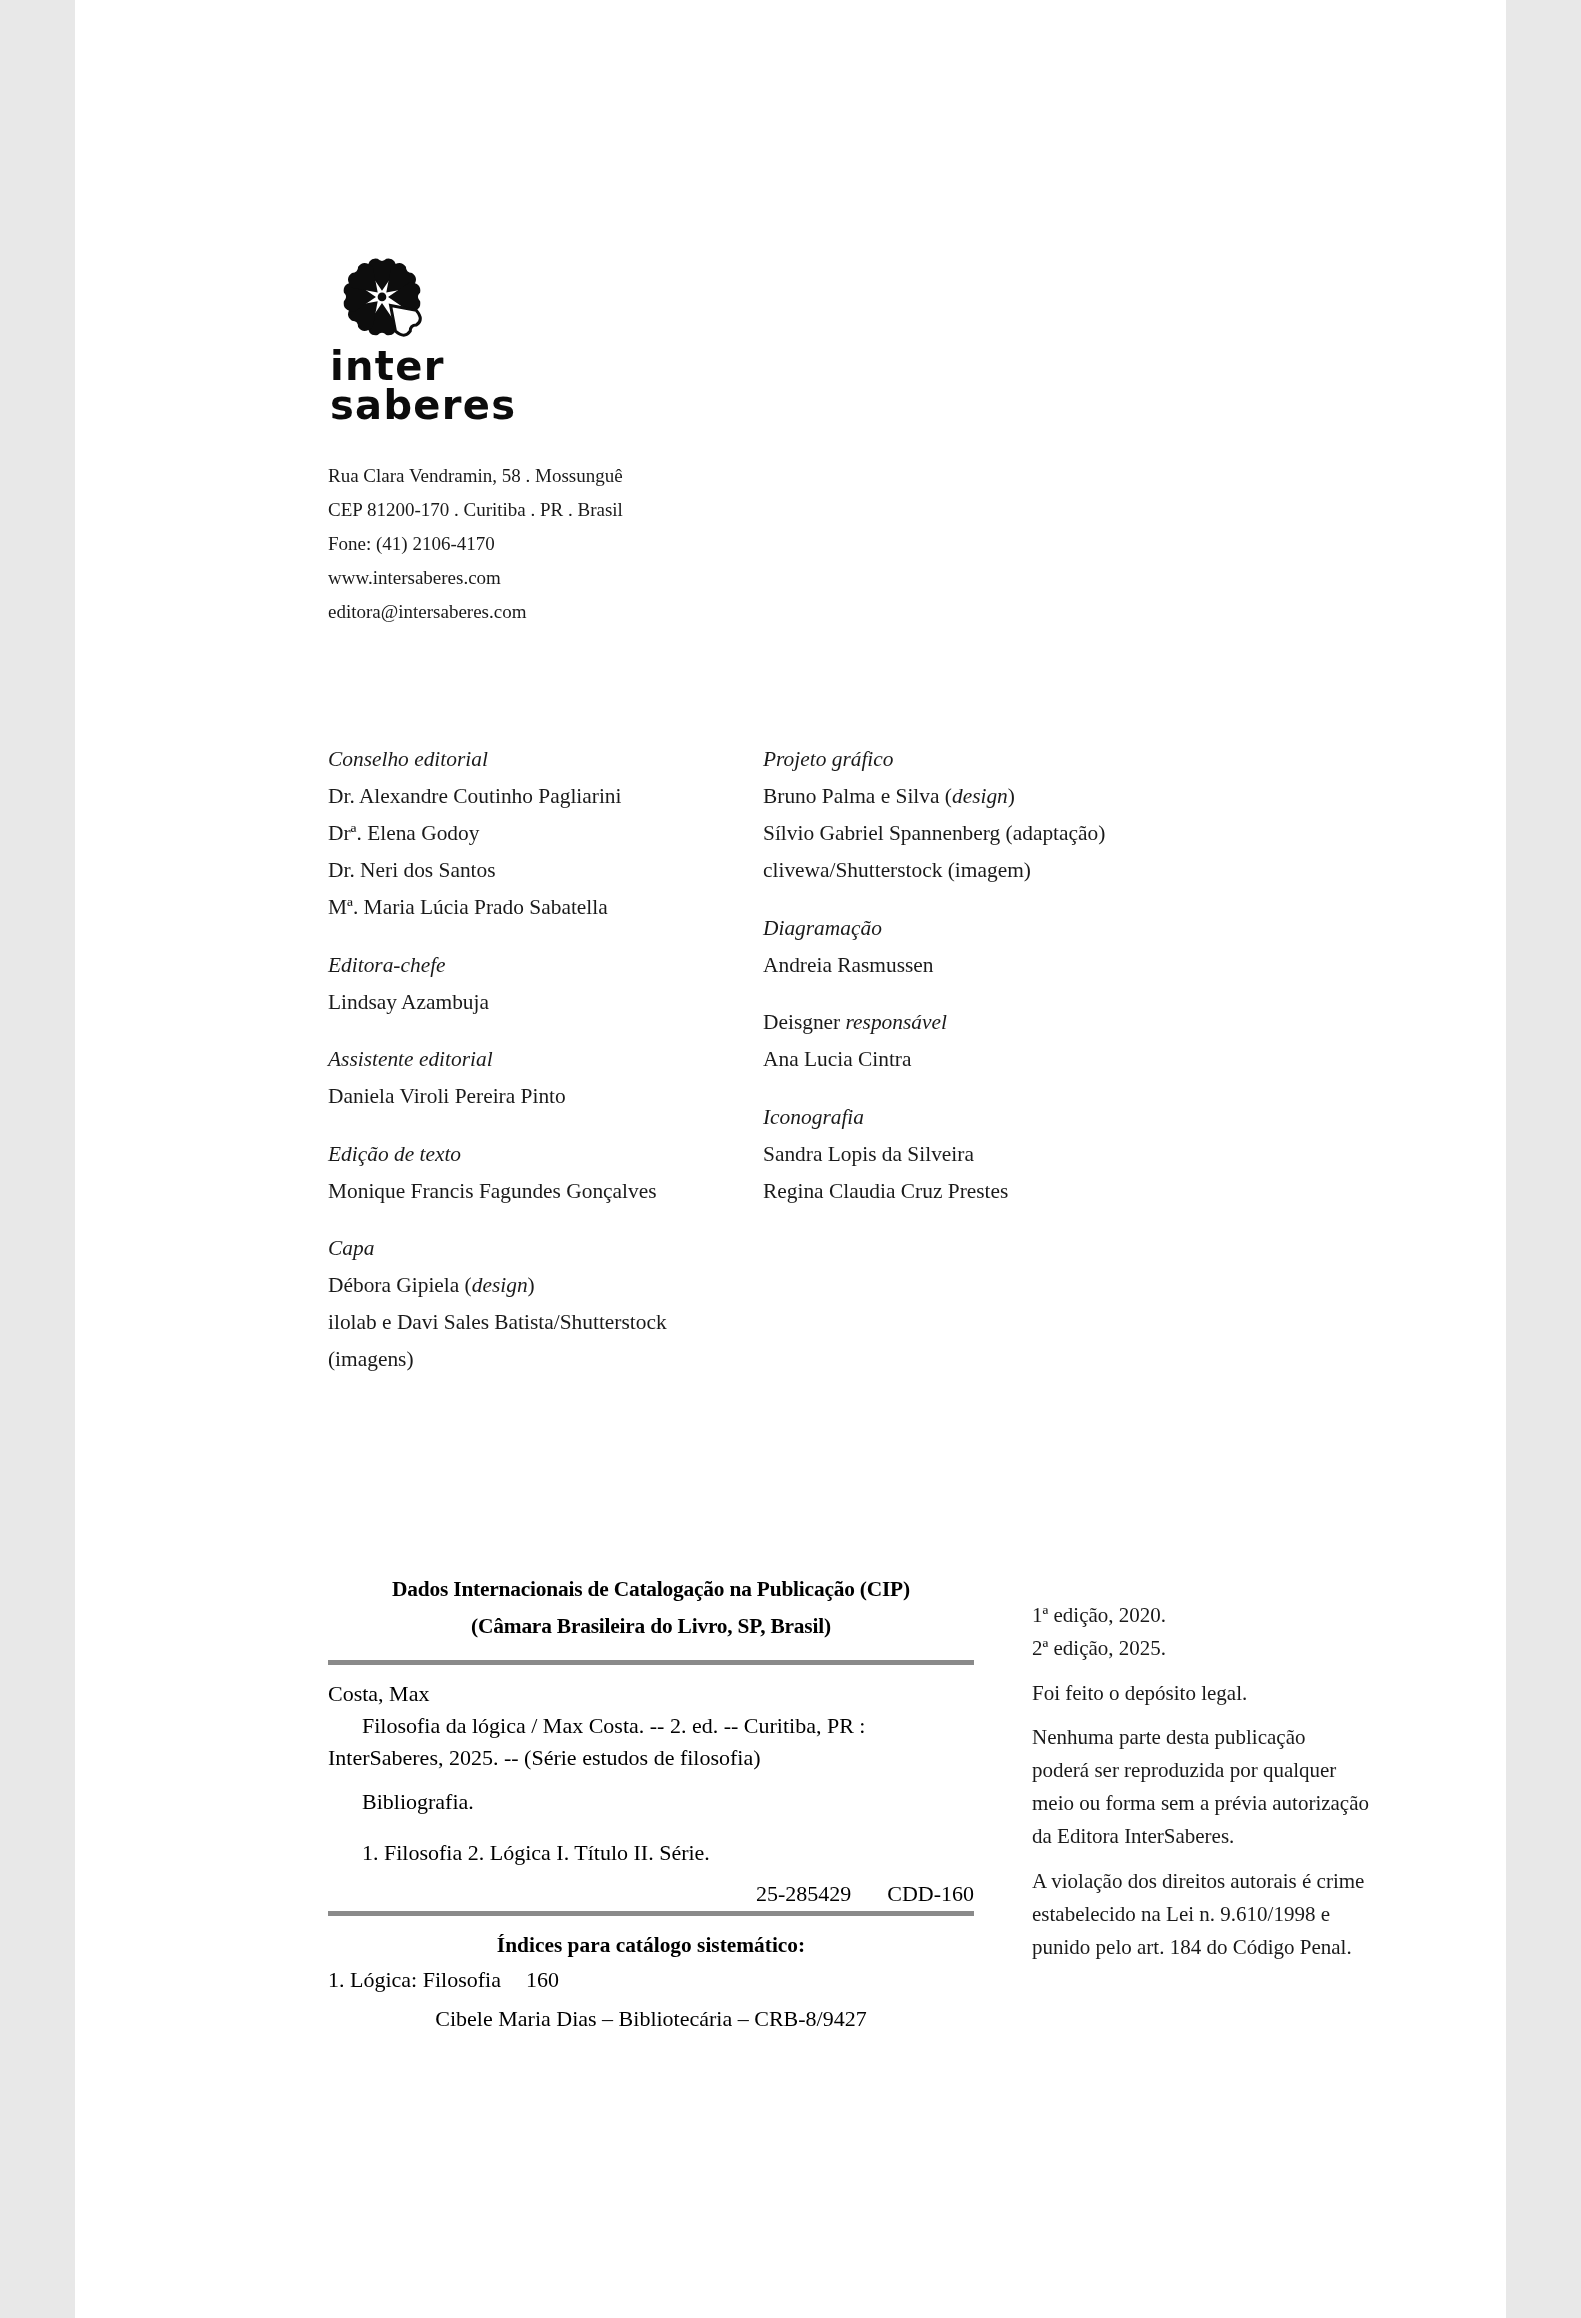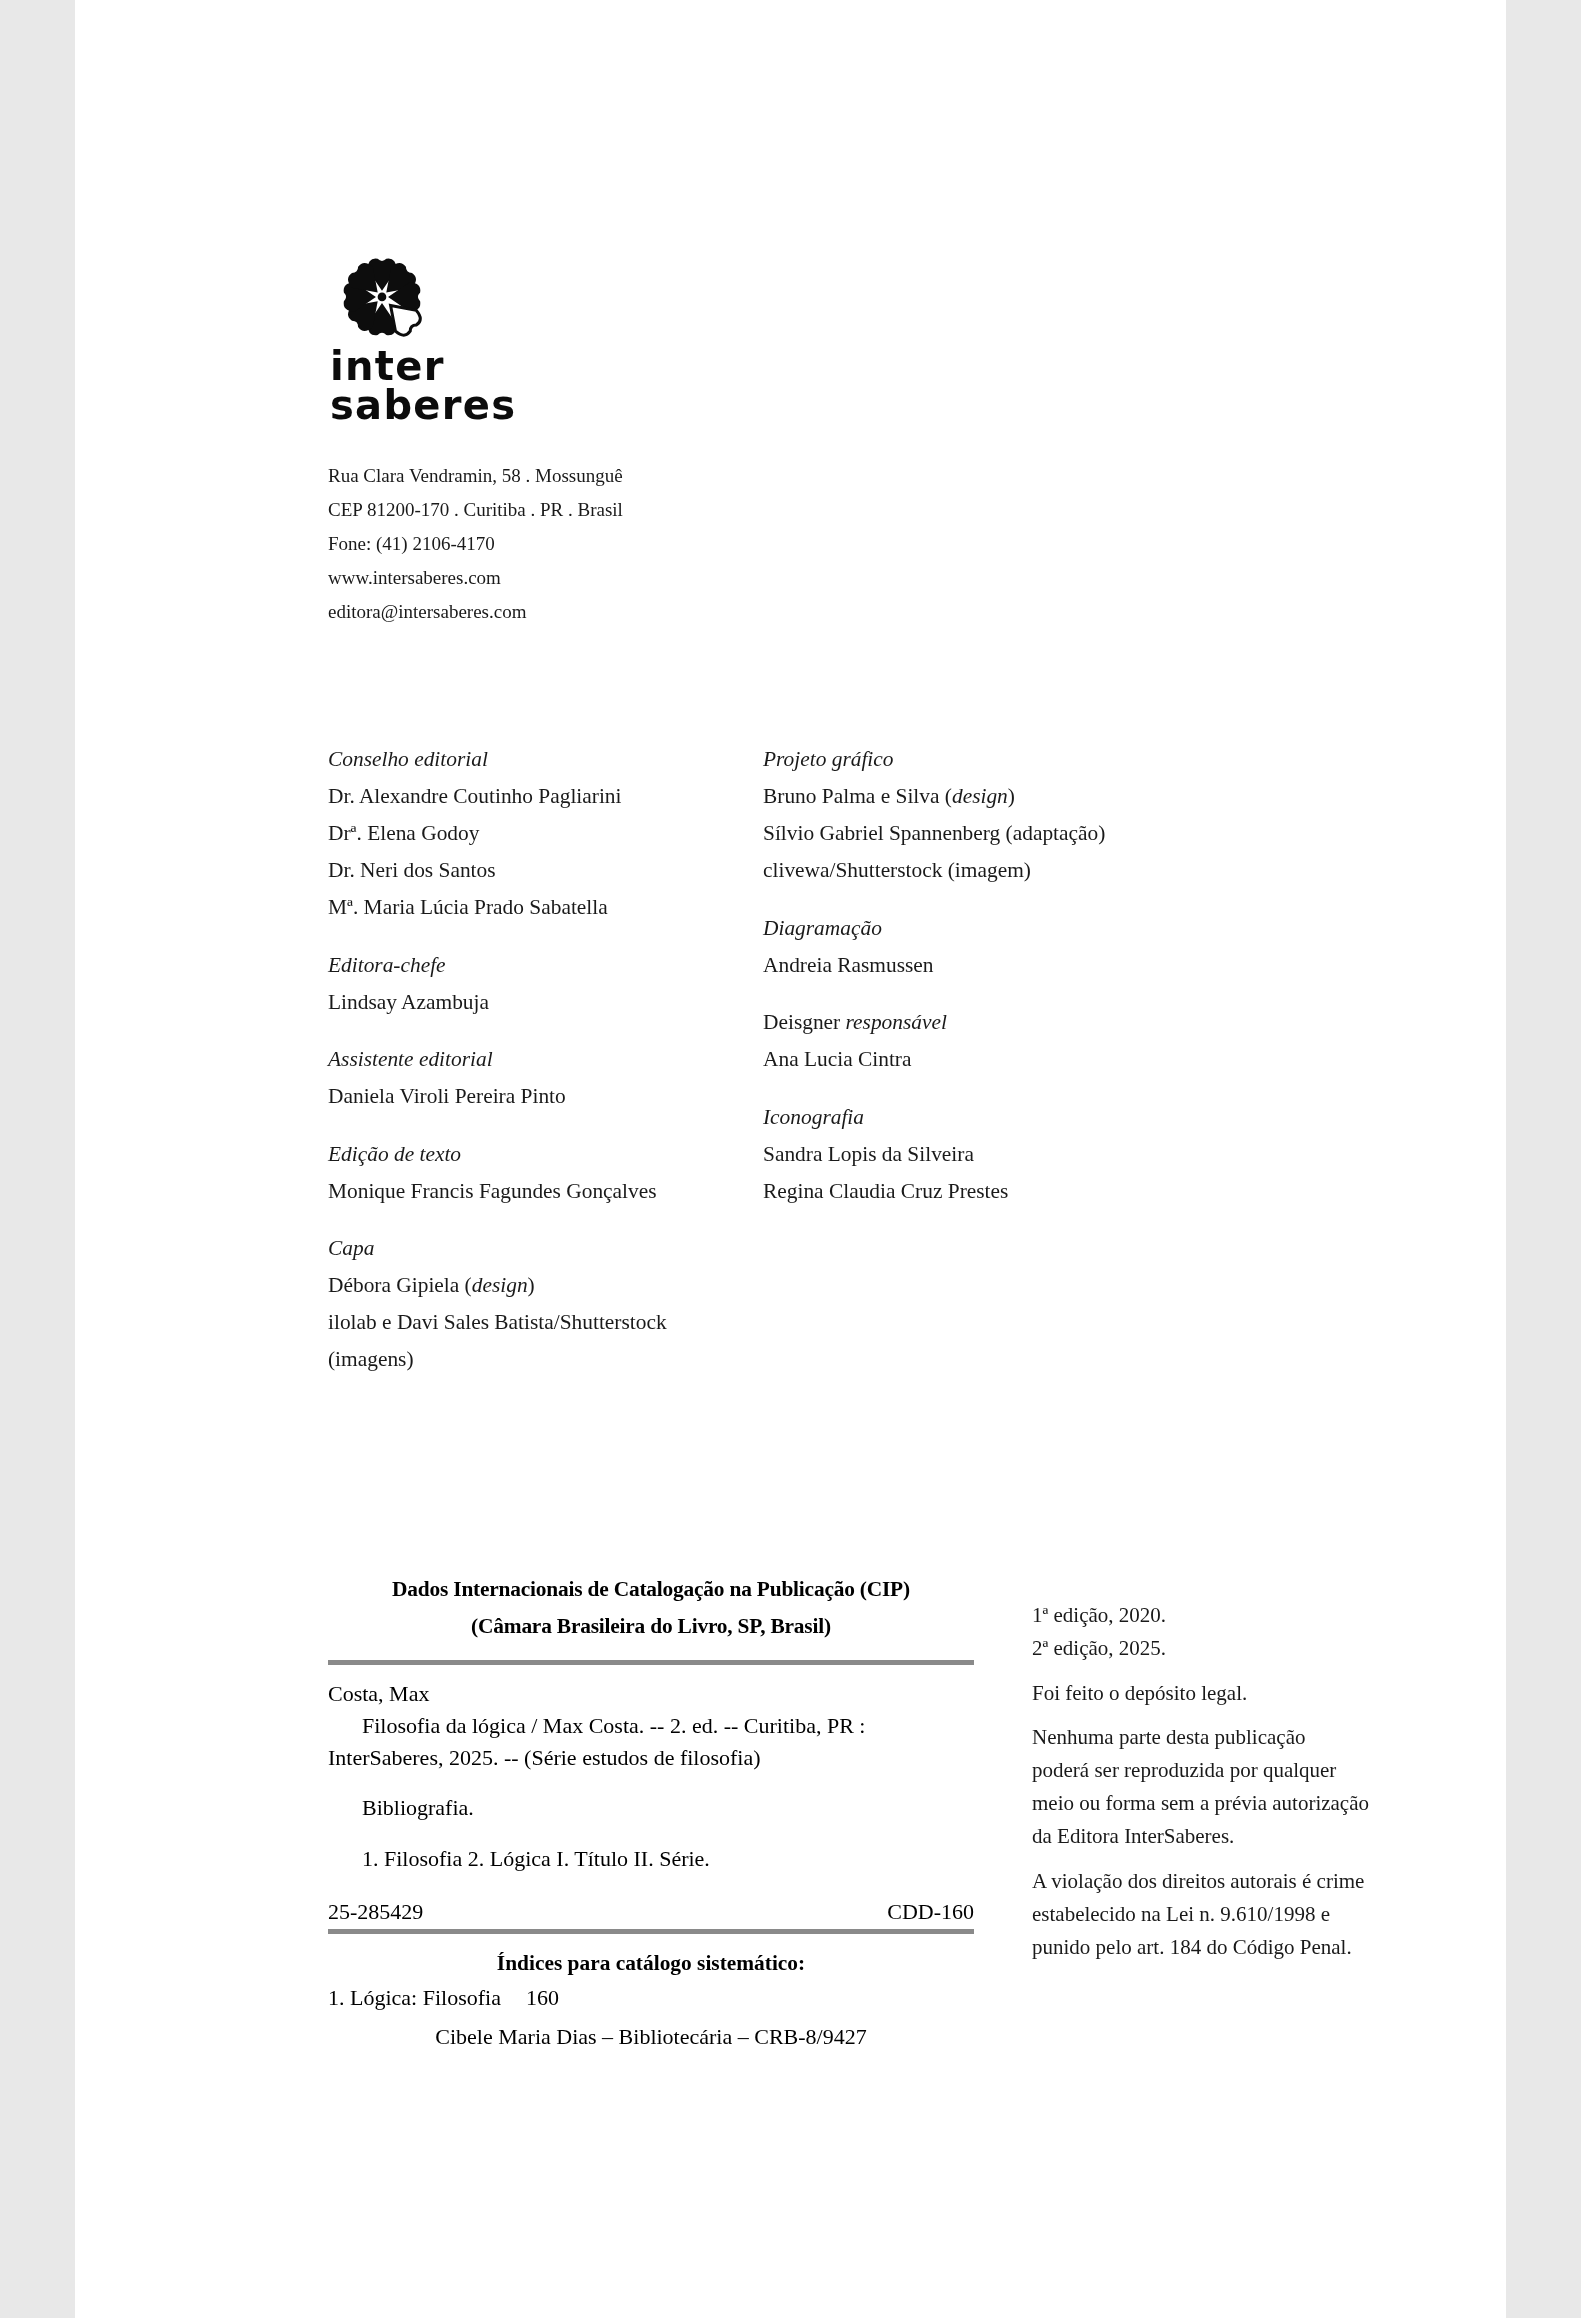--- a/index.html
+++ b/index.html
@@ -35,24 +35,24 @@
   .credit-group div{white-space:nowrap;}
   .it{font-style:italic;}
   
   .cip{position:absolute;left:253px;top:1571px;width:646px;color:#000;}
   .cip-title{text-align:center;font-weight:bold;font-size:21.4px;line-height:37px;letter-spacing:-0.2px;white-space:nowrap;}
   .cip-rule{height:4.5px;background:#8a8a8a;border:0;margin:0;}
   .rule-1{margin-top:15px;}
   .rule-2{margin-top:0.9px;}
   .cip-line{font-size:22px;line-height:32px;white-space:nowrap;}
   .cip-line.indent{padding-left:34px;}
-  .cip-line.gap{margin-top:18px;}
+  .cip-line.gap{margin-top:12px;}
   .cip-line.first{margin-top:13.4px;}
   .cip-line.subjects{margin-top:19.6px;}
-  .cip-codes{display:flex;justify-content:space-between;font-size:22px;line-height:32px;margin-top:21px;}
+  .cip-codes{display:flex;justify-content:flex-end;font-size:22px;line-height:32px;margin-top:9px;gap:36px;}
   .cip-indices-title{margin-top:10.7px;text-align:center;font-weight:bold;font-size:21.4px;line-height:37px;white-space:nowrap;}
   .cip-index-entry{font-size:22px;line-height:32px;white-space:nowrap;}
   .cip-index-entry .code{margin-left:25px;}
   .cip-librarian{margin-top:7.1px;text-align:center;font-size:22px;line-height:32px;white-space:nowrap;}
   
   .legal{position:absolute;left:957px;top:1599px;width:389px;font-size:21px;line-height:33px;}
   .legal .para + .para{margin-top:11.6px;}
   .legal .para div{white-space:nowrap;}
 </style>
 </head>

